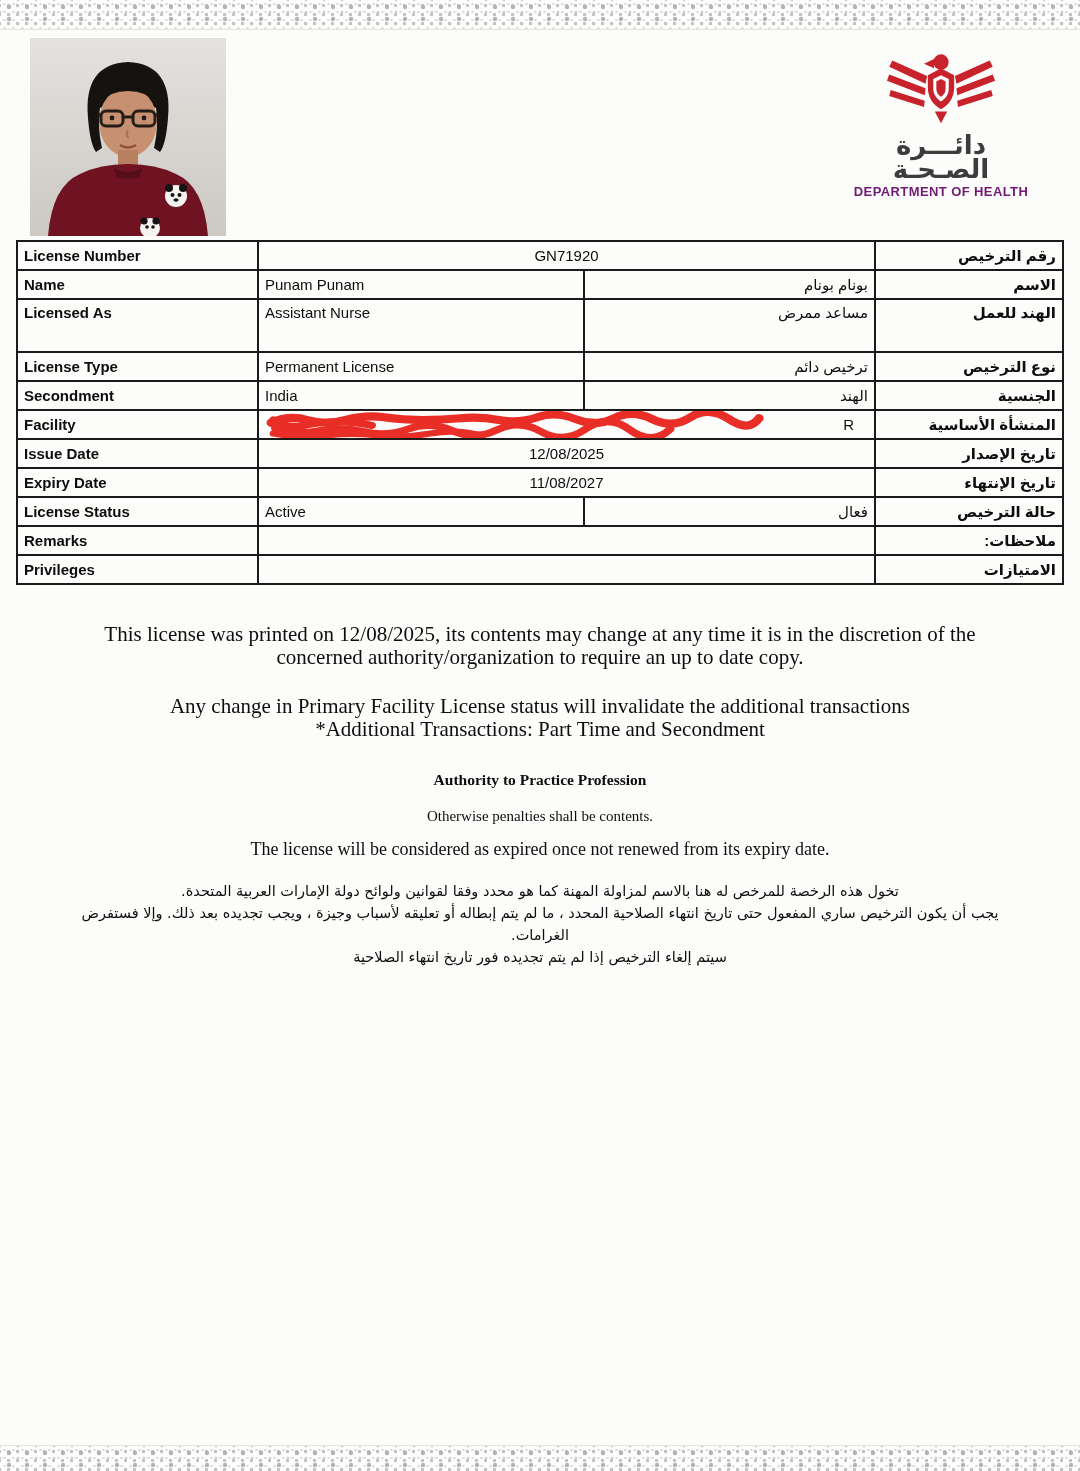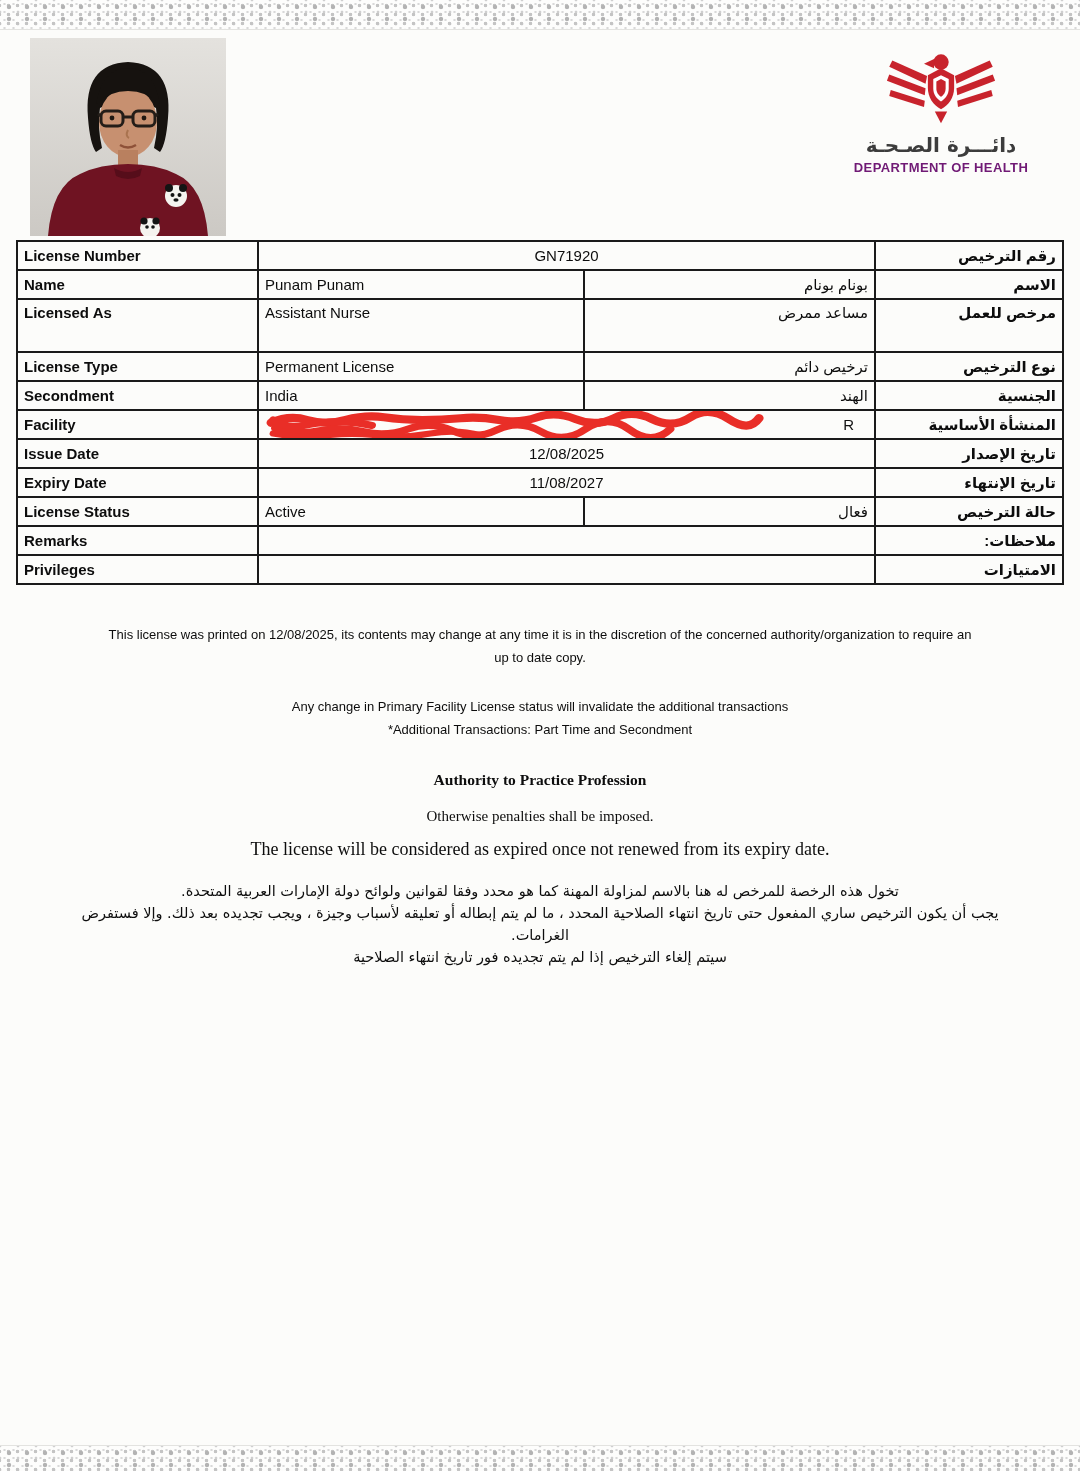--- a/index.html
+++ b/index.html
@@ -42,21 +42,21 @@
     width: 196px; height: 198px;
     overflow: hidden;
     background: #d9d7d2;
   }
   .logo-block {
     margin-top: 4px;
     width: 190px;
     text-align: center;
   }
   .logo-ar {
-    font-size: 20px;
+    font-size: 26px;
     font-weight: 600;
     color: #3c3c3c;
     direction: rtl;
     line-height: 24px;
     margin-top: 2px;
     font-family: "DejaVu Sans", sans-serif;
   }
   .logo-en {
     font-size: 13px;
     font-weight: 700;
@@ -89,22 +89,22 @@
   td.arv  { text-align: right; direction: rtl;
             font-family: "Liberation Sans", "DejaVu Sans", sans-serif; }
   tr.tall td { height: 53px; vertical-align: top; padding-top: 4px; }
   td.redacted-cell { position: relative; padding: 0; }
   td.redacted-cell svg { position: absolute; left: 0; top: 0; width: 100%; height: 100%; }
   .remnant { position: absolute; right: 20px; top: 5px; font-size: 15px; color: #101010; }
 
   
   .notes { text-align: center; }
   .para-sans {
-    font-family: Liberation Sans, sans-serif;
-    font-size: 13px; line-height: 23px;
+    font-family: Liberation Serif, serif;
+    font-size: 21px; line-height: 23px;
     width: 880px; margin: 11px auto;
   }
   .p1 { margin-top: 38px; }
   .p2 { margin-top: 26px; }
   .serif { font-family: "Liberation Serif", "DejaVu Sans", serif; }
   .authority-heading {
     margin-top: 30px;
     font-size: 15.5px; font-weight: 700;
   }
   .authority-body {
@@ -212,21 +212,21 @@
       <tr>
         <td class="lbl">Name</td>
         <td class="val">Punam Punam</td>
         <td class="arv">بونام بونام</td>
         <td class="arl">الاسم</td>
       </tr>
       <tr class="tall">
         <td class="lbl">Licensed As</td>
         <td class="val">Assistant Nurse</td>
         <td class="arv">مساعد ممرض</td>
-        <td class="arl">مرخص للعمل</td>
+        <td class="arl">الهند للعمل</td>
       </tr>
       <tr>
         <td class="lbl">License Type</td>
         <td class="val">Permanent License</td>
         <td class="arv">ترخيص دائم</td>
         <td class="arl">نوع الترخيص</td>
       </tr>
       <tr>
         <td class="lbl">Secondment</td>
         <td class="val">India</td>
@@ -281,21 +281,21 @@
     <p class="para-sans p1">This license was printed on 12/08/2025, its contents may change at any time it is in the discretion of the concerned authority/organization to require an up to date copy.</p>
 
     <div class="para-sans p2">
       <div>Any change in Primary Facility License status will invalidate the additional transactions</div>
       <div>*Additional Transactions: Part Time and Secondment</div>
     </div>
 
     <div class="serif authority-heading">Authority to Practice Profession</div>
 
     <div class="serif authority-body">
-      <div>Otherwise penalties shall be imposed.</div>
+      <div>Otherwise penalties shall be contents.</div>
     </div>
 
     <p class="serif expiry-note">The license will be considered as expired once not renewed from its expiry date.</p>
 
     <div class="arabic-block">
       <div>تخول هذه الرخصة للمرخص له هنا بالاسم لمزاولة المهنة كما هو محدد وفقا لقوانين ولوائح دولة الإمارات العربية المتحدة.</div>
       <div>يجب أن يكون الترخيص ساري المفعول حتى تاريخ انتهاء الصلاحية المحدد ، ما لم يتم إبطاله أو تعليقه لأسباب وجيزة ، ويجب تجديده بعد ذلك. وإلا فستفرض الغرامات.</div>
       <div>سيتم إلغاء الترخيص إذا لم يتم تجديده فور تاريخ انتهاء الصلاحية</div>
     </div>
   </div>

